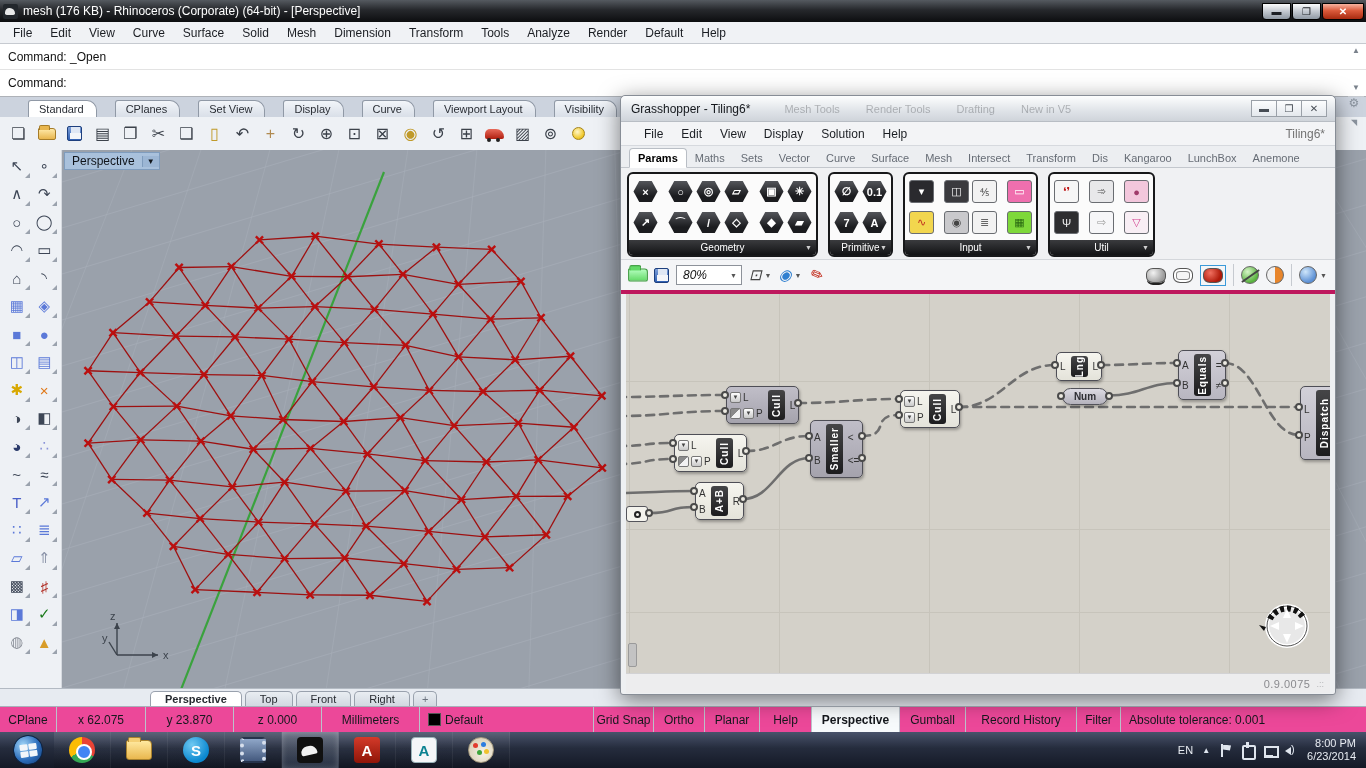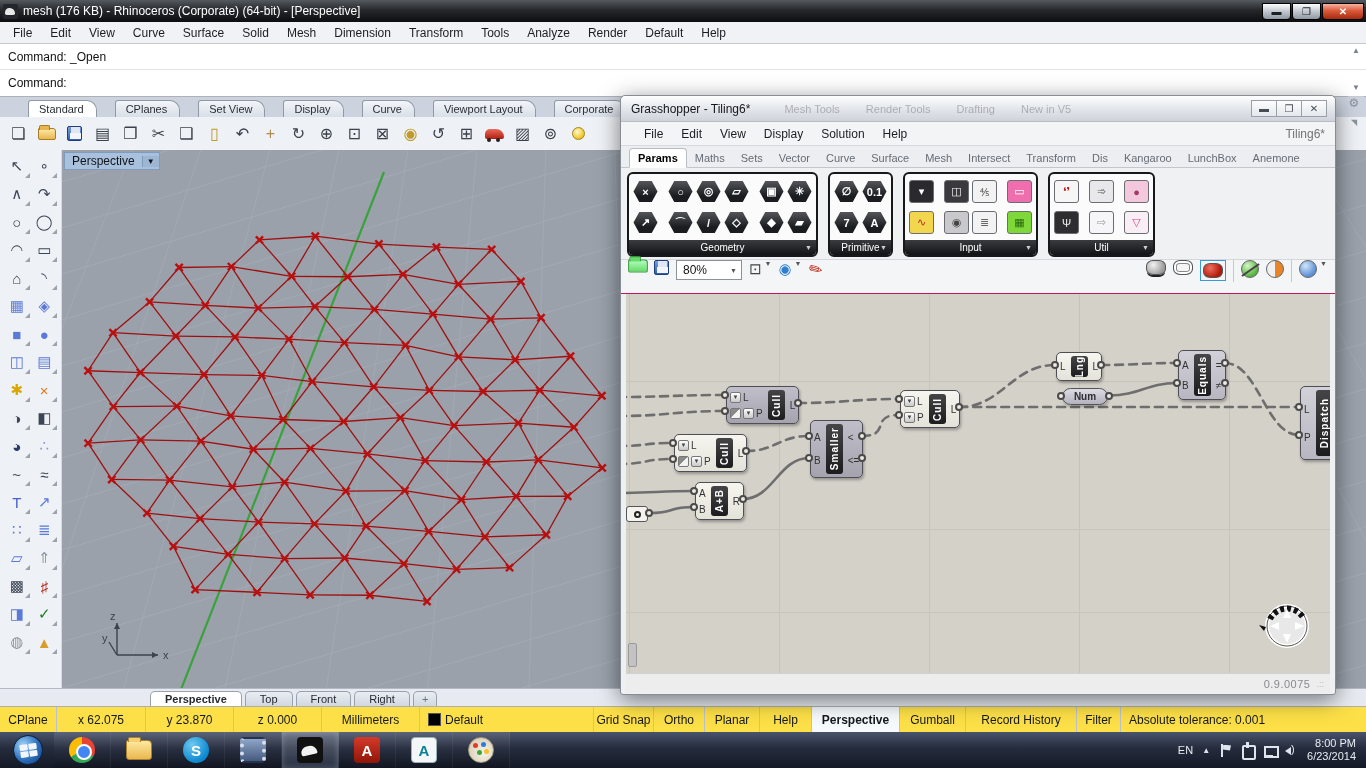--- a/index.html
+++ b/index.html
@@ -45,21 +45,21 @@
   #vp-svg { position:absolute; inset:0; }
   .vp-label { position:absolute; top:2px; left:2px; display:flex; align-items:center; background:#a9c1dc; border:1px solid #7f9cbd; font-size:12px; color:#10141a; z-index:5; }
   .vp-label b { font-weight:normal; padding:1px 7px; }
   .vp-label .dd { border-left:1px solid #7f9cbd; padding:1px 4px; font-size:8px; background:#9cb6d4; }
   
   #vp-tabs { position:absolute; left:0; top:688px; width:100%; height:18px; background:#e7ebf1; border-top:1px solid #b3bac3; display:flex; align-items:flex-end; padding-left:150px; font-size:11px; }
   .vtab { padding:1px 14px; background:linear-gradient(#e9edf2,#d2d8e1); border:1px solid #99a1ad; border-bottom:none; border-radius:5px 5px 0 0; margin-right:3px; color:#272b31; }
   .vtab.active { background:#fff; font-weight:bold; }
   .vtab.add { padding:1px 8px; color:#6b737e; }
   
-  #statusbar { position:absolute; left:0; top:706px; width:100%; height:26px; background:#fde047; border-top:1px solid #a9b0ba; display:flex; font-size:12px; color:#15181d; }
+  #statusbar { position:absolute; left:0; top:706px; width:100%; height:26px; background:#ec4899; border-top:1px solid #a9b0ba; display:flex; font-size:12px; color:#15181d; }
   .sb-cell { display:flex; align-items:center; justify-content:center; border-right:1px solid #bcc2cb; padding:0 4px; white-space:nowrap; overflow:hidden; }
   .sb-cell.layer { justify-content:flex-start; gap:4px; padding-left:8px; }
   .sb-swatch { width:13px; height:13px; background:#000; border:1px solid #555; flex:0 0 auto; }
   .sb-toggle.active { background:#f7fafc; font-weight:bold; }
   .sb-tol { flex:1; justify-content:flex-start; padding-left:8px; border-right:none; }
 
   
   #gh { position:absolute; left:620px; top:95px; width:716px; height:600px; background:#eef0f2; border:1px solid #878d96; border-radius:5px 5px 3px 3px; box-shadow:0 5px 22px rgba(0,0,0,.5); z-index:10; }
   #gh-title { height:26px; background:linear-gradient(#fdfefe,#dfe3e8 60%,#cfd4da); border-radius:5px 5px 0 0; border-bottom:1px solid #b8bdc4; display:flex; align-items:center; padding:0 6px 0 10px; font-size:12px; color:#14171c; }
   .ghost-tabs { display:flex; gap:26px; margin-left:34px; opacity:.28; filter:blur(.4px); font-size:11px; }
@@ -72,21 +72,21 @@
   .gtab { padding:3px 8px; }
   .gtab.active { background:#fff; border:1px solid #b9bec5; border-bottom:1px solid #fff; border-radius:4px 4px 0 0; color:#000; font-weight:bold; margin-bottom:-1px;text-align:center; }
   #gh-panels { height:92px; background:#f0f1f3; border-bottom:1px solid #d4d7db; display:flex; gap:10px; padding:4px 2px 2px 6px; }
   .gpanel { border:2px solid #17181a; border-radius:6px; background:#fbfbfb; display:flex; flex-direction:column; overflow:hidden; }
   .gpanel-icons { flex:1; display:grid; grid-auto-flow:column; grid-template-rows:1fr 1fr; align-items:center; justify-items:center; padding:2px 4px; column-gap:3px; }
   .gpanel-title { height:15px; background:linear-gradient(#3a3b3e,#121315); color:#fff; font-size:10px; display:flex; align-items:center; justify-content:center; position:relative; }
   .gpanel-title .dd { position:absolute; right:4px; font-size:7px; color:#cfcfcf; }
   .ghex { width:25px; height:23px; background:linear-gradient(#57595e,#1b1c1f 70%); clip-path:polygon(25% 4%,75% 4%,98% 50%,75% 96%,25% 96%,2% 50%); color:#fff; font-size:11px; font-weight:bold; display:flex; align-items:center; justify-content:center; }
   .gtile { width:25px; height:23px; border-radius:3px; border:1px solid #6a6d72; display:flex; align-items:center; justify-content:center; font-size:11px; overflow:hidden; position:relative; }
   .gsep { width:4px; }
-  #gh-toolbar { height:34px; background:#f4f5f7; border-bottom:1px solid #be185d; display:flex; align-items:flex-start; padding:0 8px; gap:7px; font-size:15px; color:#444; }
+  #gh-toolbar { height:34px; background:#f4f5f7; border-bottom:4px solid #be185d; display:flex; align-items:center; padding:0 8px; gap:7px; font-size:15px; color:#444;font-style:italic; }
   .combo { width:66px; height:20px; border:1px solid #8d929a; background:#fff; font-size:12px; display:flex; align-items:center; padding-left:6px; color:#111; position:relative; }
   .combo .dd { margin-left:auto; font-size:7px; color:#555; padding-right:4px; }
   .ddmini { font-size:7px; color:#555; margin-left:-4px; }
   .cyl { width:20px; height:15px; border-radius:7px/6px; border:1px solid #555; }
   .cyl.gray { background:radial-gradient(circle at 35% 30%, #f2f2f2, #9a9a9a 75%); box-shadow:0 3px 0 -1px #222; }
   .cyl.wire { background:#f5f5f5; box-shadow:inset 0 0 0 2px #fff, inset 0 0 0 3px #888; }
   .cyl.red { background:radial-gradient(circle at 35% 30%, #f07060, #b01a0a 70%); }
   .sel-frame { border:1px solid #3a9ad9; padding:2px; display:flex; align-items:center; justify-content:center; }
   .sphere { width:18px; height:18px; border-radius:50%; border:1px solid #666; position:relative; }
   .sphere.green { background:radial-gradient(circle at 35% 30%, #d6f5c8, #58b23e 70%); }
@@ -195,21 +195,21 @@
           <span>▼</span>
         </div>
     </div>
     <div id="tabrow">
         <span class="rtab active">Standard</span>
         <span class="rtab">CPlanes</span>
         <span class="rtab">Set View</span>
         <span class="rtab">Display</span>
         <span class="rtab">Curve</span>
         <span class="rtab">Viewport Layout</span>
-        <span class="rtab">Corporate</span>
+        <span class="rtab">Visibility</span>
         <span class="rtab">Transform</span>
         <span class="rtab">Curve Tools</span>
         <span class="rtab">Surfa</span>
       </div>
     <div id="toolbar">
         <span class="tool-ic">❏</span>
         <span class="tool-ic">
           <span class="k-folder"></span>
         </span>
         <span class="tool-ic">

